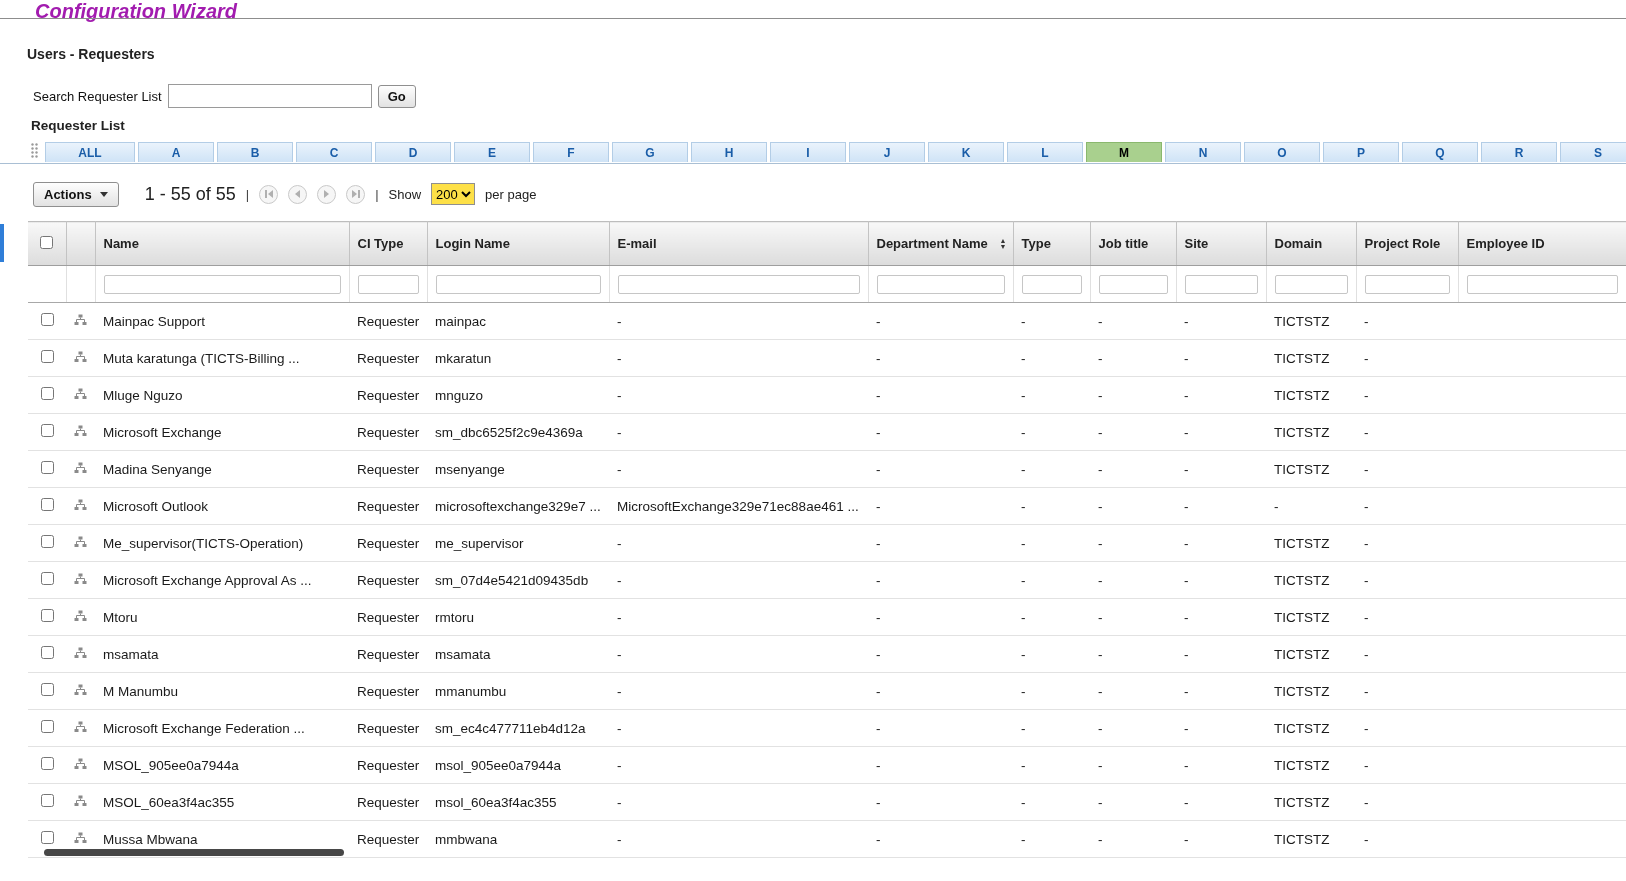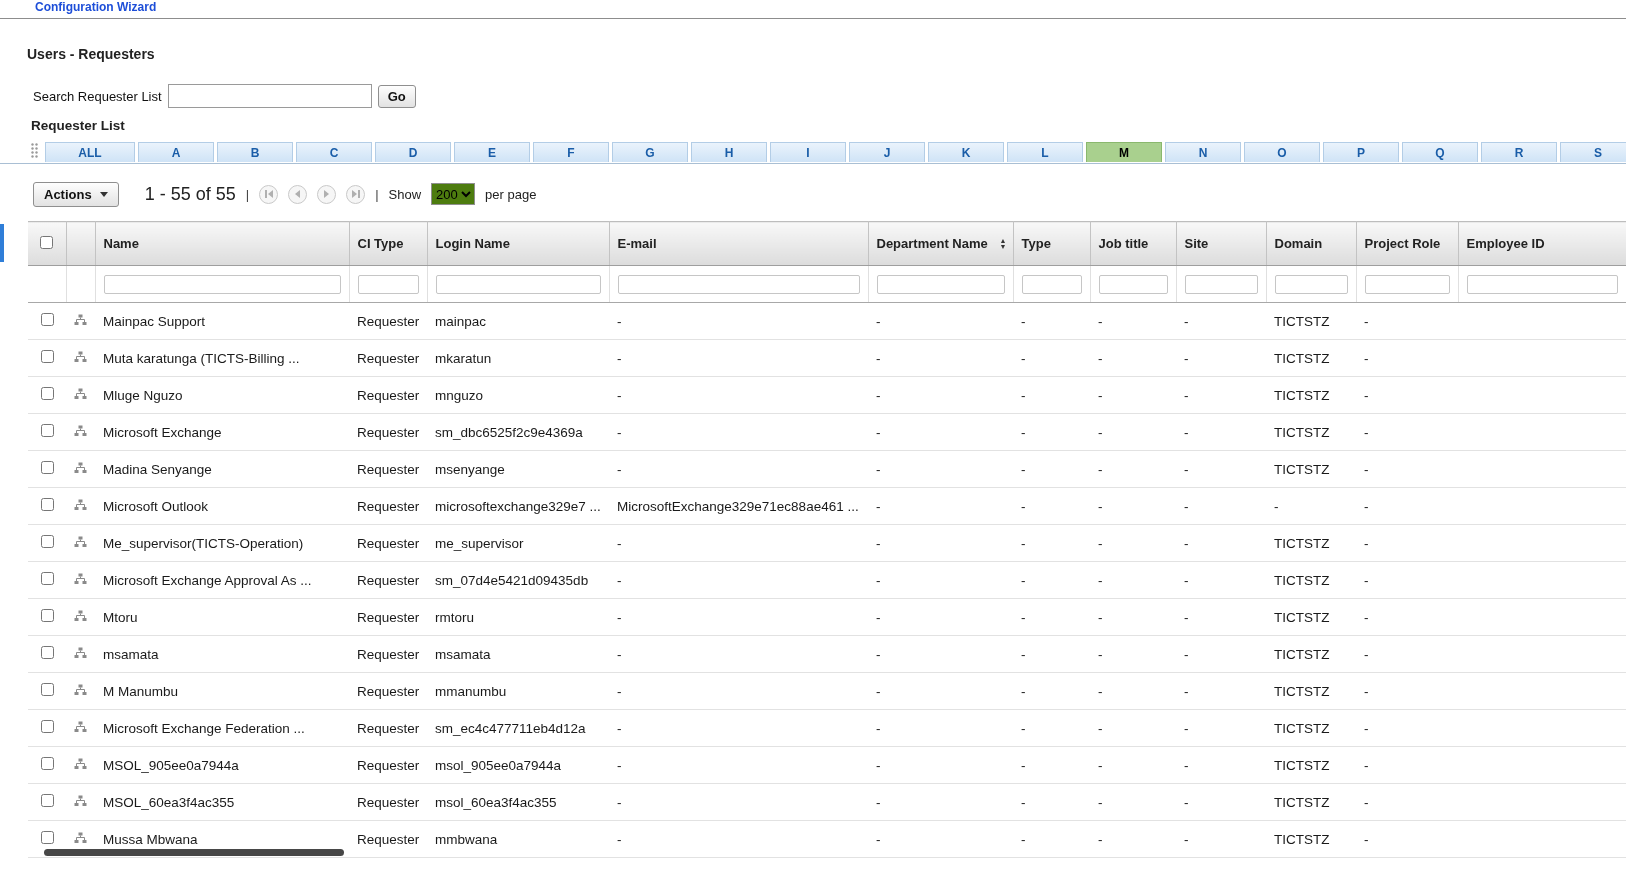--- a/index.html
+++ b/index.html
@@ -2,21 +2,21 @@
 <html><head>
 <meta charset="utf-8">
 <style>
   html,body{margin:0;padding:0;}
   body{
     width:1626px;height:881px;overflow:hidden;background:#fff;
     font-family:"Liberation Sans", sans-serif;color:#111;
     position:relative;
   }
   .left-accent{position:absolute;left:0;top:224px;width:4px;height:38px;background:#2f7ed8;}
-  .app-title{position:absolute;left:35px;top:0px;font-size:12px;font-weight:bold;color:#1d4ed8;}
+  .app-title{position:absolute;left:35px;top:0px;font-size:20px;font-weight:bold;font-style:italic;color:#a21caf;}
   .title-rule{position:absolute;left:0;right:0;top:18px;border-top:1px solid #8d8d8d;}
   .section-title{position:absolute;left:27px;top:46px;font-size:14px;font-weight:bold;color:#222;}
   .search-row{position:absolute;left:33px;top:84px;display:flex;align-items:center;gap:6px;}
   .search-label{font-size:13px;color:#111;}
   .search-input{width:194px;height:20px;border:1px solid #9a9a9a;font-size:13px;padding:1px 4px;outline:none;}
   .btn{display:inline-flex;align-items:center;justify-content:center;background:linear-gradient(#fefefe,#e2e2e2);
        border:1px solid #8f8f8f;border-radius:3px;font-size:13px;color:#111;height:24px;padding:0 10px;cursor:pointer;}
   .go-btn{font-weight:bold;height:23px;padding:0 9px;}
   .list-title{position:absolute;left:31px;top:118px;font-size:13.5px;font-weight:bold;color:#222;}
   
@@ -34,21 +34,21 @@
   .actions-btn{height:25px;font-weight:bold;gap:8px;}
   .caret{width:0;height:0;border-left:4px solid transparent;border-right:4px solid transparent;border-top:5px solid #333;}
   .range{font-size:18px;color:#222;margin-left:16px;}
   .sep{color:#444;font-size:13px;}
   .pg{width:17px;height:17px;border-radius:50%;border:1px solid #c9c9c9;background:#f6f6f6;
       display:inline-flex;align-items:center;justify-content:center;gap:1px;cursor:default;}
   .tri-l{width:0;height:0;border-top:4px solid transparent;border-bottom:4px solid transparent;border-right:5px solid #b0b0b0;}
   .tri-r{width:0;height:0;border-top:4px solid transparent;border-bottom:4px solid transparent;border-left:5px solid #b0b0b0;}
   .bar{width:2px;height:8px;background:#b0b0b0;}
   .show-label,.perpage{font-size:13px;color:#222;}
-  .page-size{height:22px;font-size:13px;border:1px solid #8f8f8f;background:#4d7c0f;}
+  .page-size{height:22px;font-size:13px;border:1px solid #8f8f8f;background:#fde047;}
   
   .grid{position:absolute;left:28px;top:221px;width:1598px;border-collapse:collapse;table-layout:fixed;}
   col.c-check{width:38px;} col.c-icon{width:29px;} col.c-name{width:254px;} col.c-citype{width:78px;}
   col.c-login{width:182px;} col.c-email{width:259px;} col.c-dept{width:145px;} col.c-phone{width:77px;}
   col.c-job{width:86px;} col.c-site{width:90px;} col.c-domain{width:90px;} col.c-role{width:102px;} col.c-emp{width:168px;}
   tr.hdr th{
     height:31px;background:linear-gradient(#f8f8f8,#dcdcdc);
     border-top:1px solid #bdbdbd;border-bottom:1px solid #9e9e9e;border-right:1px solid #c3c3c3;
     font-size:13px;font-weight:bold;color:#222;text-align:left;padding:6px 8px;position:relative;white-space:nowrap;overflow:hidden;
   }

